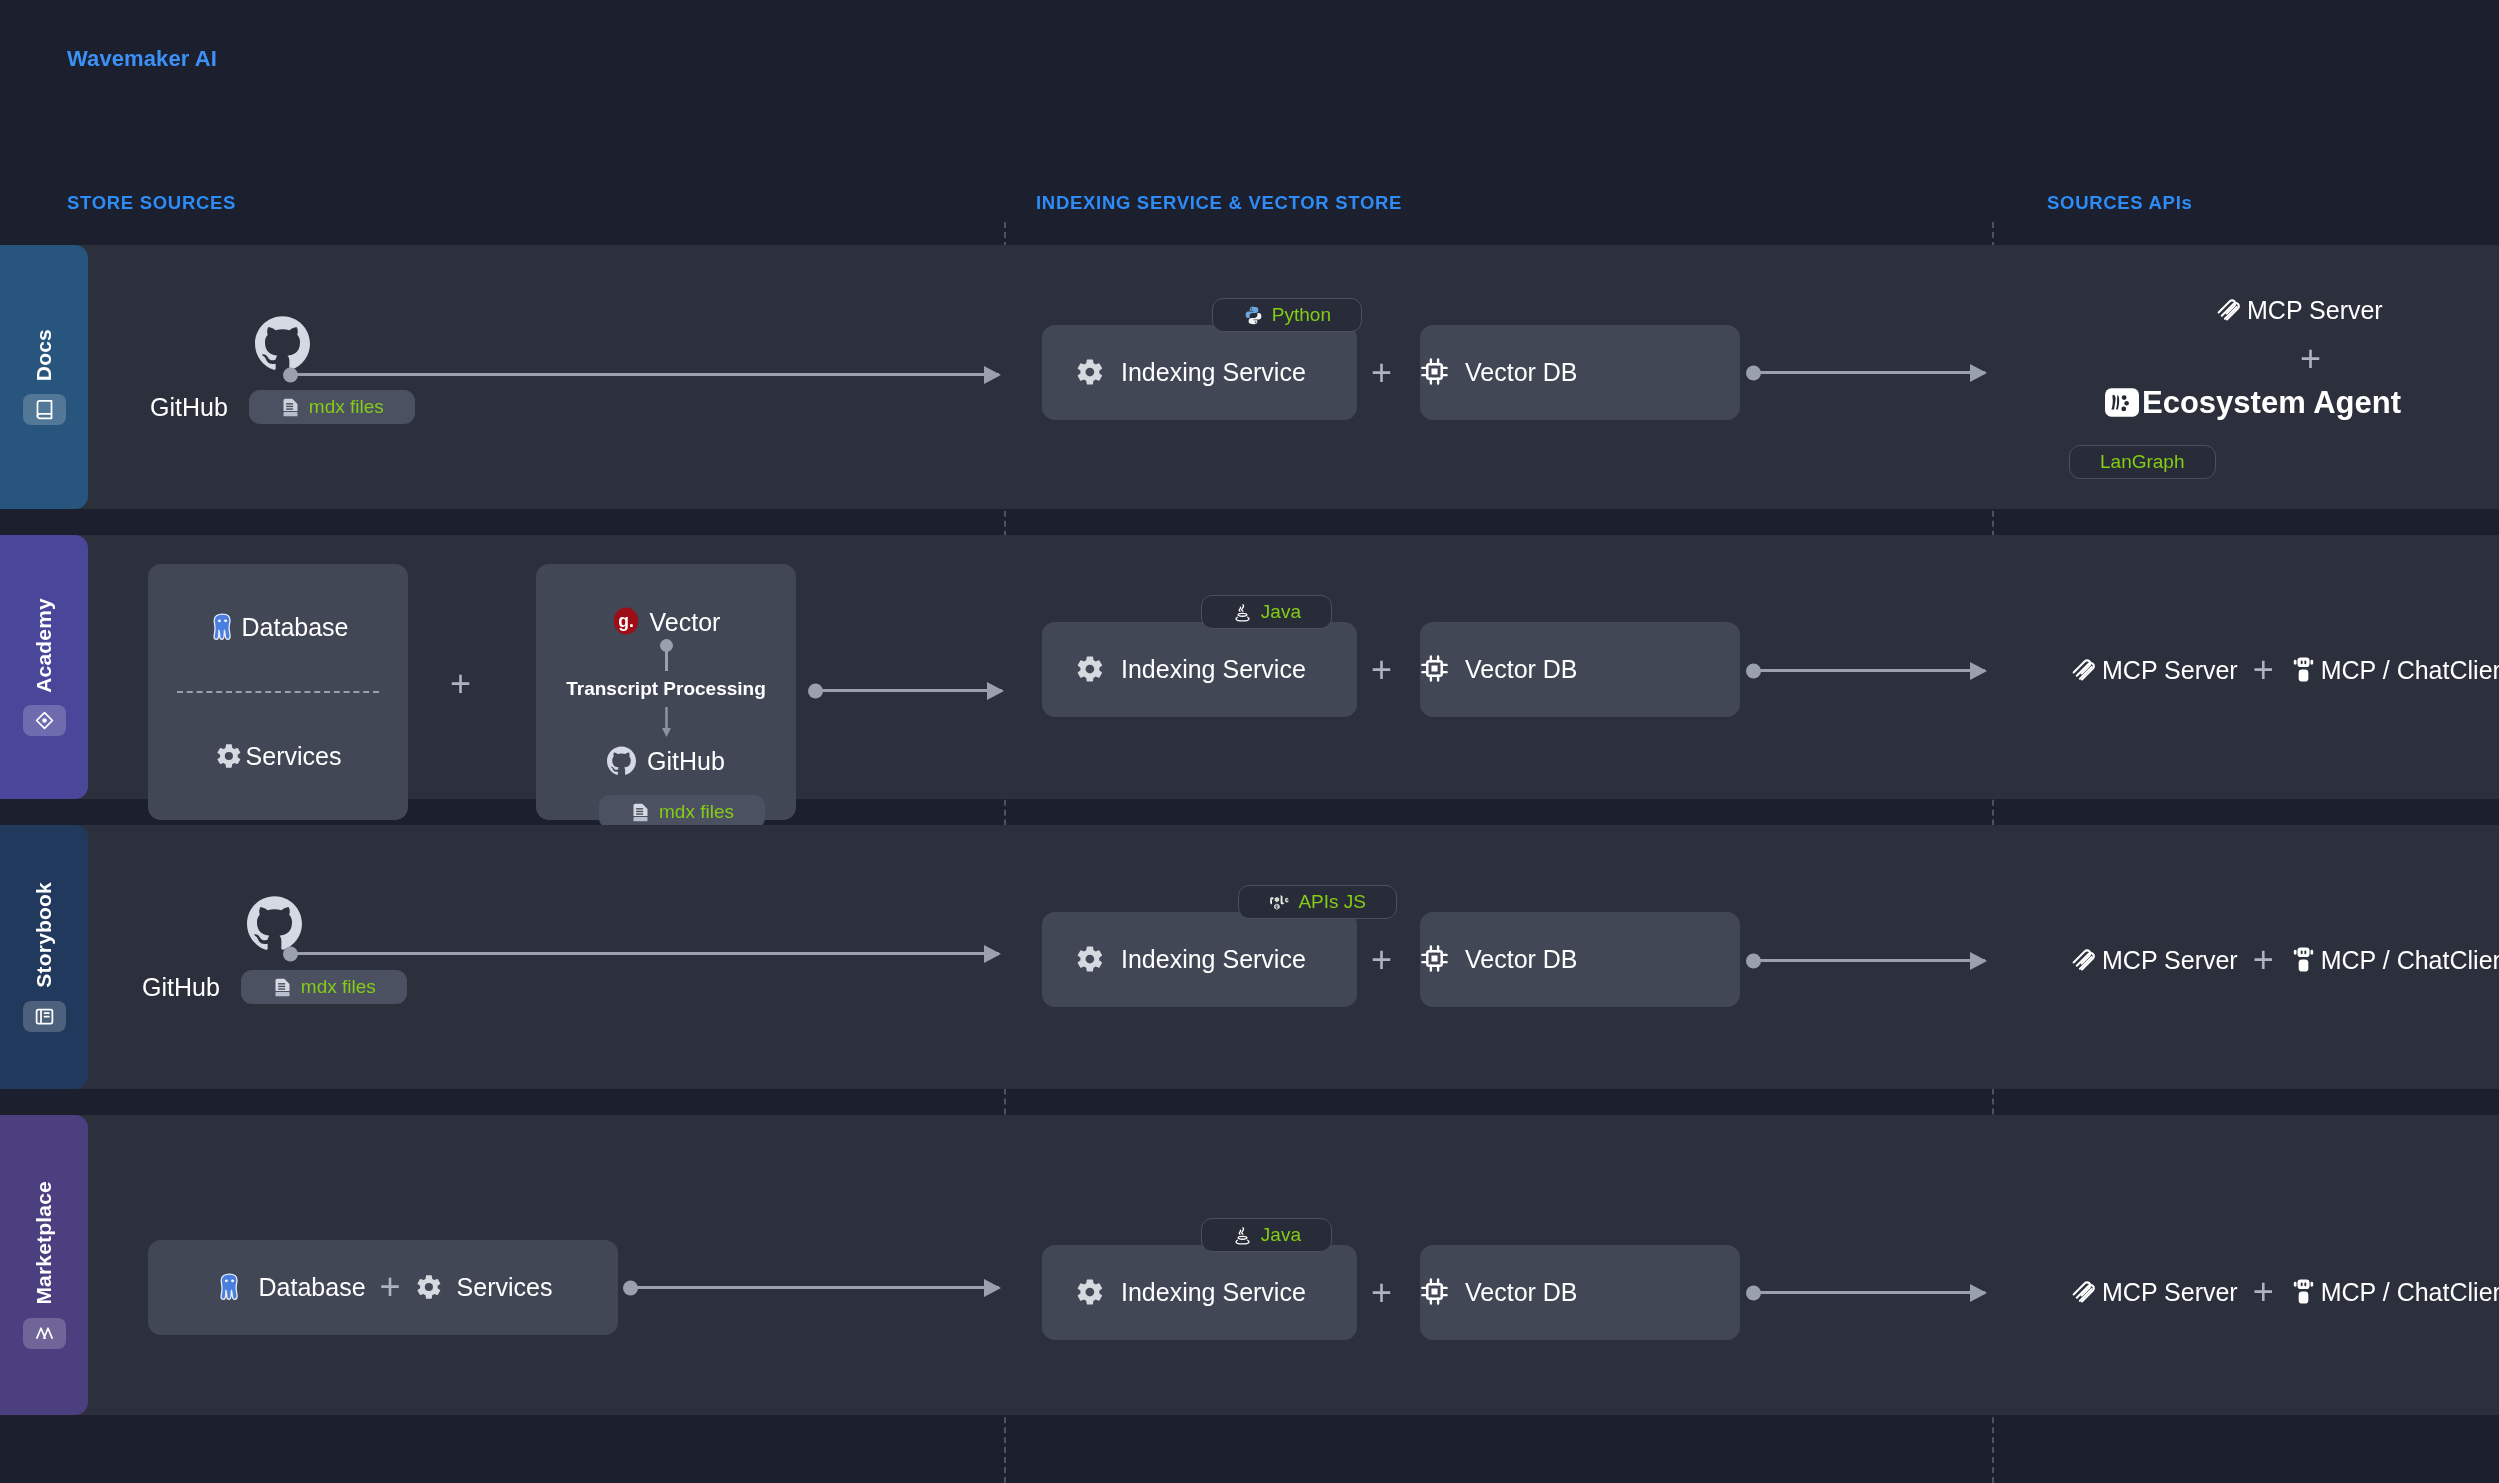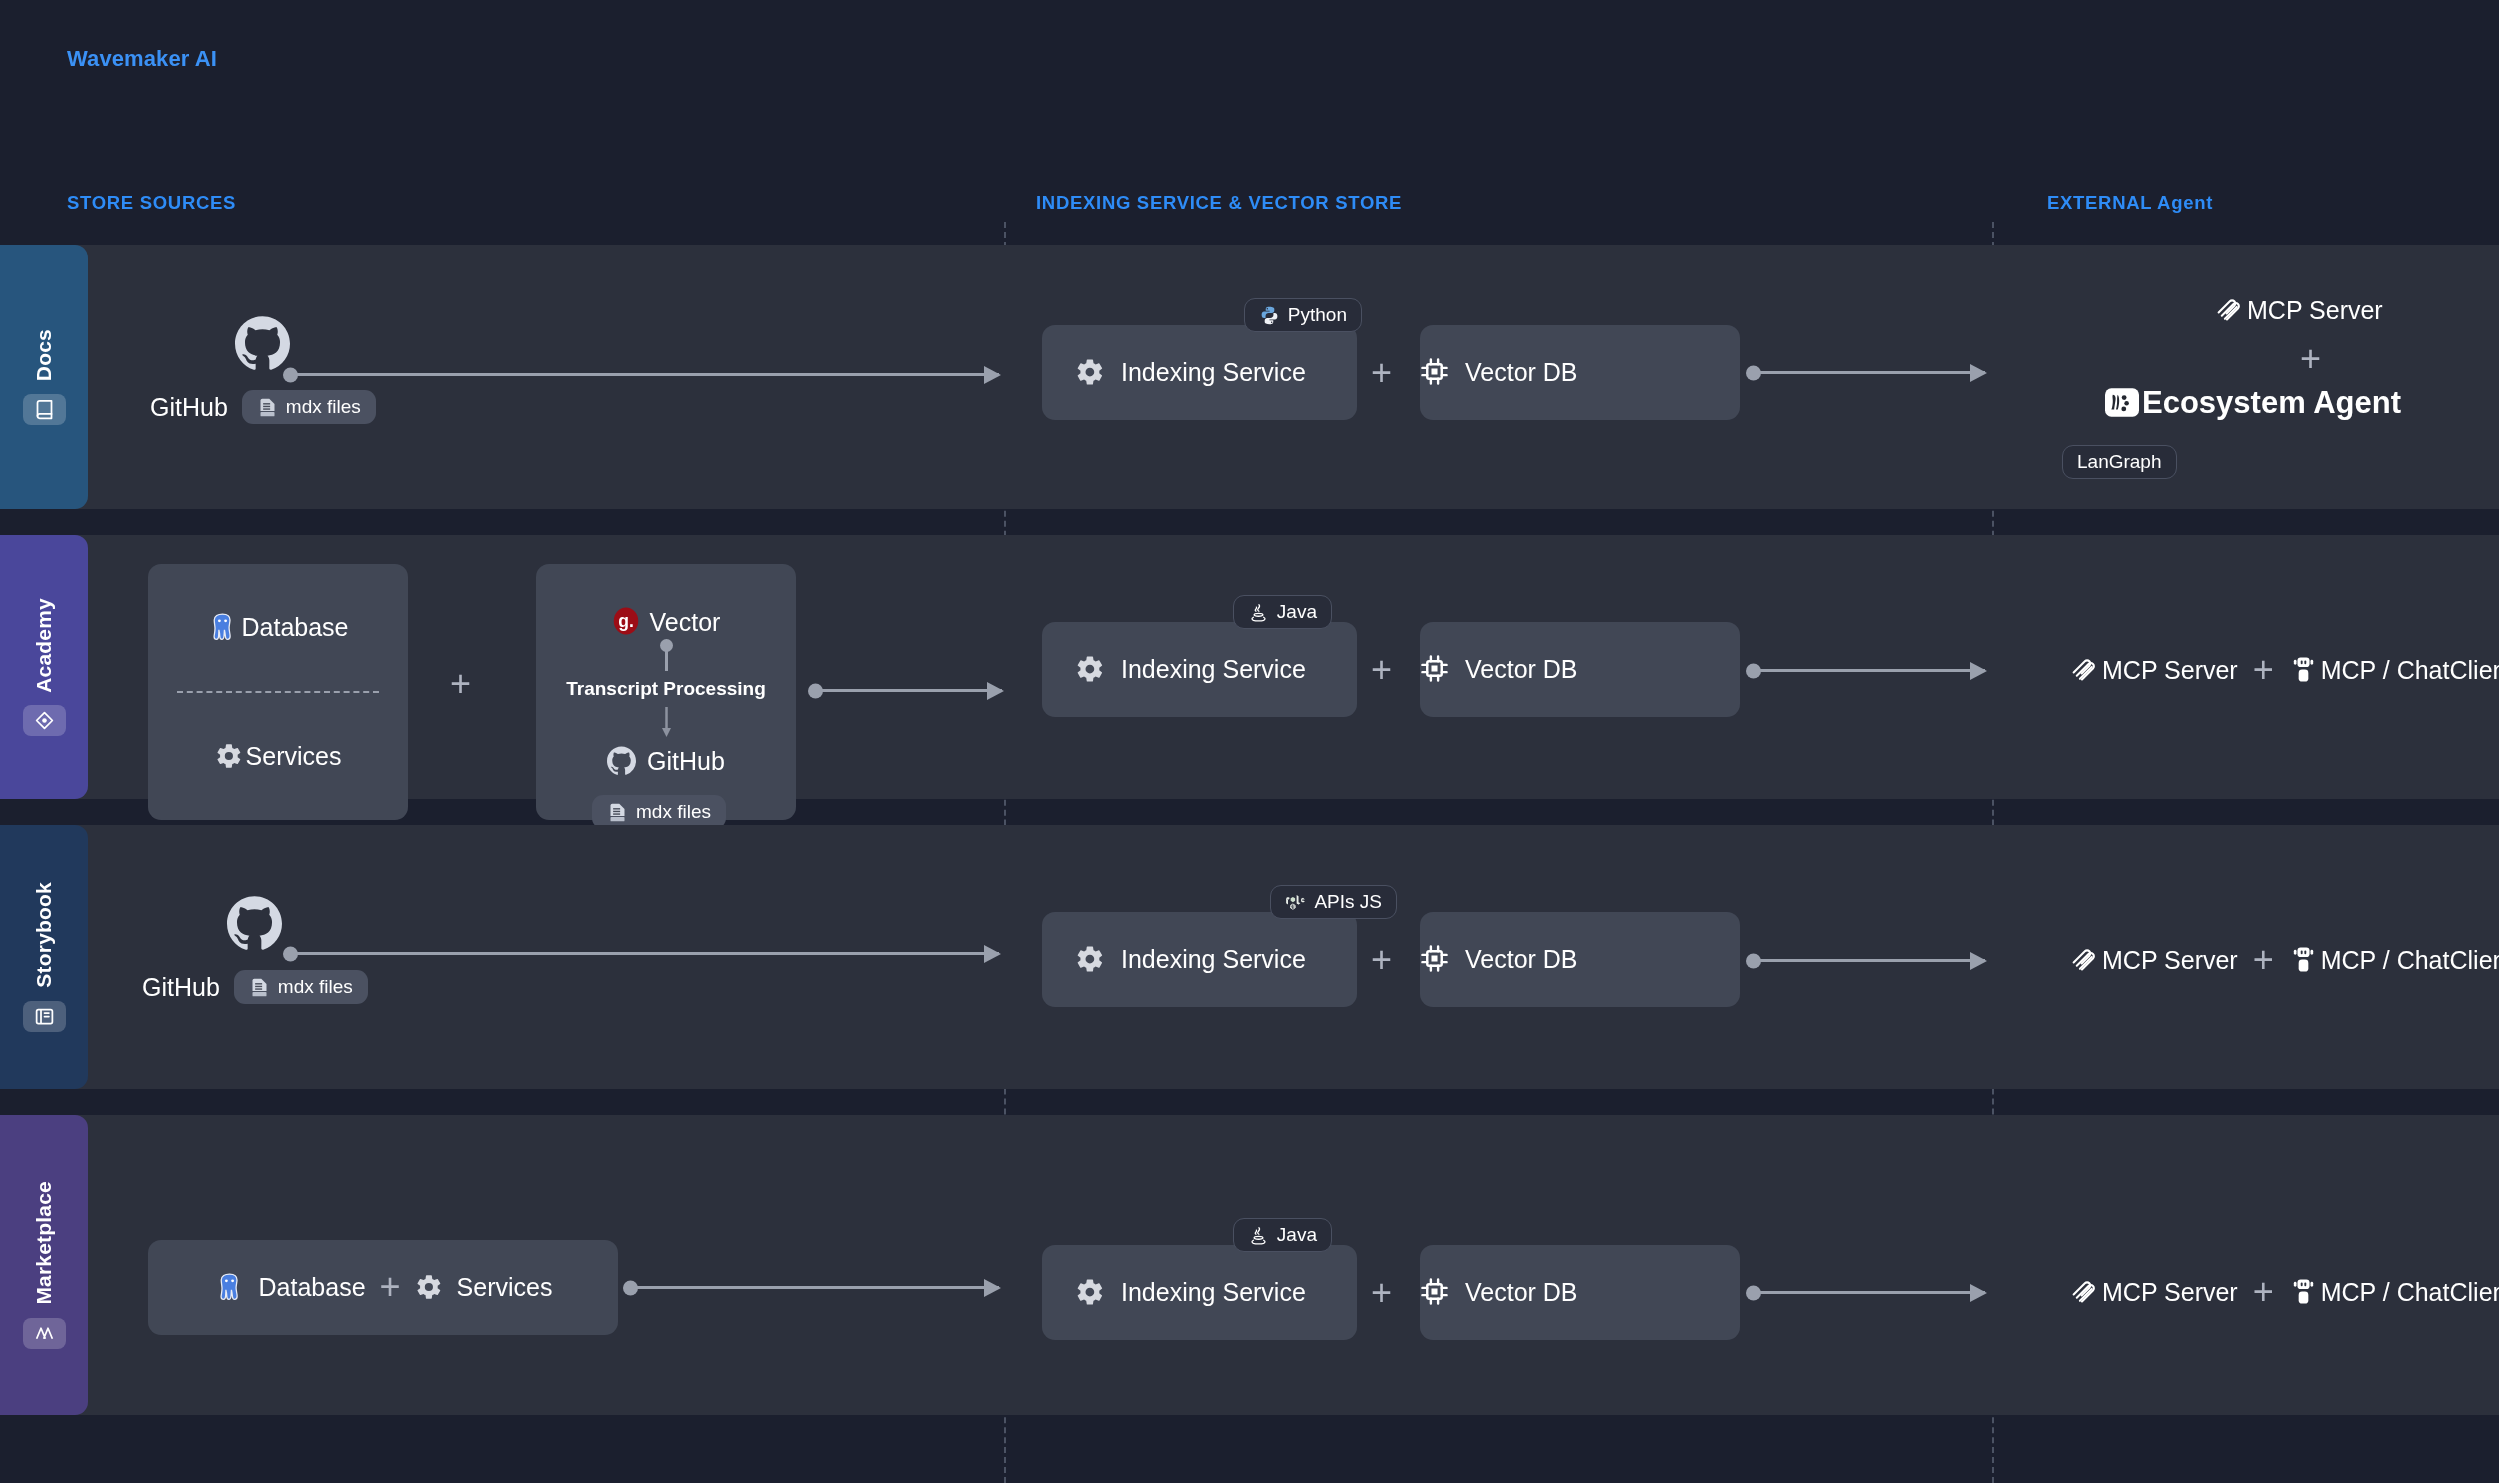--- a/index.html
+++ b/index.html
@@ -71,22 +71,22 @@
   .node-row { display: flex; align-items: center; gap: 3px; }
   .node-label { color: #ffffff; font-size: 25px; font-weight: 400; white-space: nowrap; }
   .node-label.big { font-size: 31px; font-weight: 700; }
   .plus { color: #aeb3c0; font-size: 36px; font-weight: 400; line-height: .8; }
   .icon { display: block; flex: none; }
 
   
   .badge {
     display: inline-flex; align-items: center; gap: 8px;
     background: #282c39; border: 1.5px solid #4a5061;
-    border-radius: 11px; padding: 5px 14px;
-    font-size: 19px; color: #ffffff; white-space: nowrap;
+    border-radius: 11px; padding: 5px 30px;
+    font-size: 19px; color: #84cc16; white-space: nowrap; margin-left: 7px;
   }
   .badge.flat { background: #4b5161; border-color: transparent; }
   .badge svg { width: 21px; height: 21px; display: block; flex: none; }
 
   
   .conn { position: absolute; height: 3px; background: #9aa0ad; }
   .conn::before {
     content: ''; position: absolute; left: -4px; top: 50%;
     width: 15px; height: 15px; border-radius: 50%;
     background: #9aa0ad; transform: translateY(-50%);
@@ -121,21 +121,21 @@
 </style>
 </head>
 <body>
 
 <div class="page">
 
   <div class="brand">Wavemaker AI</div>
 
   <div class="colhead c1">STORE SOURCES</div>
   <div class="colhead c2">INDEXING SERVICE &amp; VECTOR STORE</div>
-  <div class="colhead c3">EXTERNAL Agent</div>
+  <div class="colhead c3">SOURCES APIs</div>
 
   <div class="vdash d1"></div>
   <div class="vdash d2"></div>
 
   <div class="row r1">
 
     <div class="tab" style="background:#27557d">
       <span class="tab-label">Docs</span>
       <span class="tab-icon">
         <svg viewBox="0 0 24 24" fill="none" stroke="#fff" stroke-width="2" stroke-linecap="round" stroke-linejoin="round">

